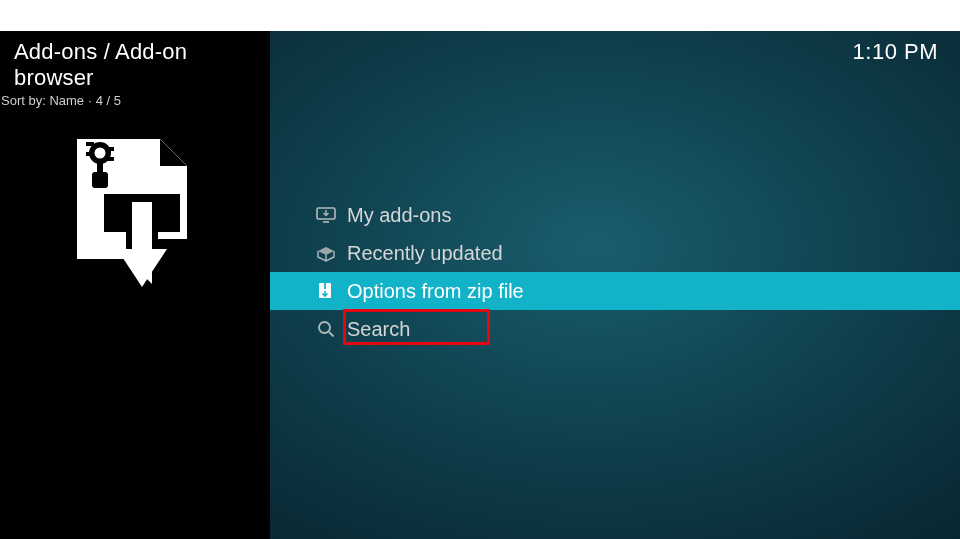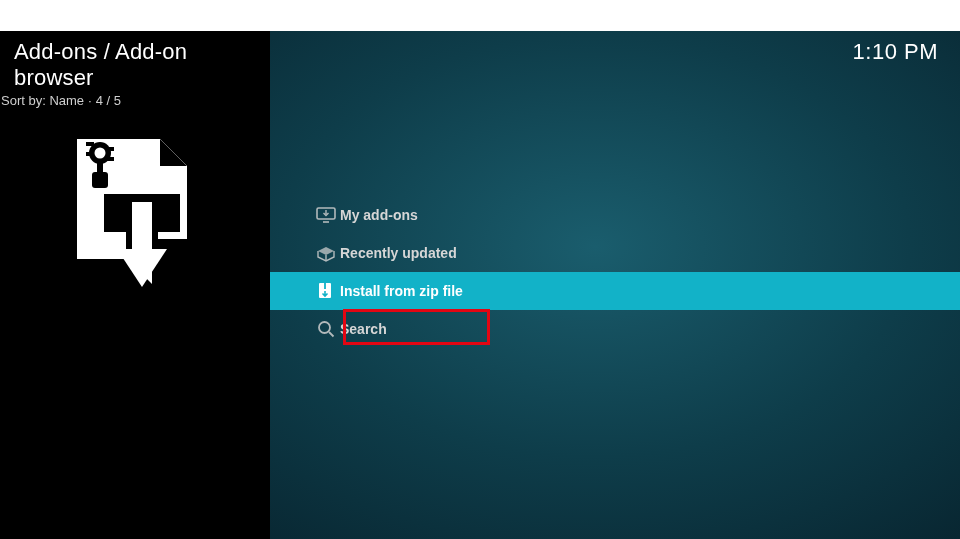--- a/index.html
+++ b/index.html
@@ -29,22 +29,22 @@
       display: flex; align-items: center; padding-left: 12px; gap: 12px;
       color: #e8e8e8; font-size: 14px;
     }
     .clock {
       position: absolute; right: 22px; top: 8px; color: #fff; font-size: 22px; font-weight: 300; letter-spacing: 0.5px;
     }
     .menu {
       position: absolute; left: 270px; top: 165px; width: 690px;
     }
     .menu-item {
-      height: 38px; display: flex; align-items: center; padding-left: 46px; gap: 4px;
-      color: #d6d6d6; font-size: 14px; position: relative; font-weight: bold;
+      height: 38px; display: flex; align-items: center; padding-left: 46px; gap: 11px;
+      color: #d6d6d6; font-size: 20px; position: relative;
     }
     .menu-item .icon { width: 20px; height: 20px; display: flex; align-items: center; justify-content: center; opacity: 0.85; }
     .menu-item.selected {
       background: #12b2c8; color: #fff;
     }
     .menu-item.selected .icon { color: #fff; opacity: 1; }
     .red-box {
       position: absolute; border: 3px solid #e30613; pointer-events: none;
       left: 343px; top: 278px; width: 147px; height: 36px;
     }
@@ -115,21 +115,21 @@
 
 
     <div class="menu-item selected">
       <span class="icon">
         <svg width="20" height="18" viewBox="0 0 20 18">
             <rect x="3" y="1" width="12" height="15" rx="1" fill="#fff"></rect>
             <path d="M9 1 v6" stroke="#12b2c8" stroke-width="1.8"></path>
             <path d="M9 9 v4 M6.5 11.5 L9 14 L11.5 11.5" stroke="#12b2c8" stroke-width="1.6" fill="none"></path>
           </svg>
       </span>
-      <span>Install from zip file</span>
+      <span>Options from zip file</span>
     </div>
 
     <div class="menu-item">
       <span class="icon">
         <svg width="18" height="18" viewBox="0 0 18 18">
             <circle cx="7.5" cy="7.5" r="5.5" fill="none" stroke="#cfcfcf" stroke-width="1.8"></circle>
             <path d="M12 12 L16.5 16.5" stroke="#cfcfcf" stroke-width="1.8"></path>
           </svg>
       </span>
       <span>Search</span>

